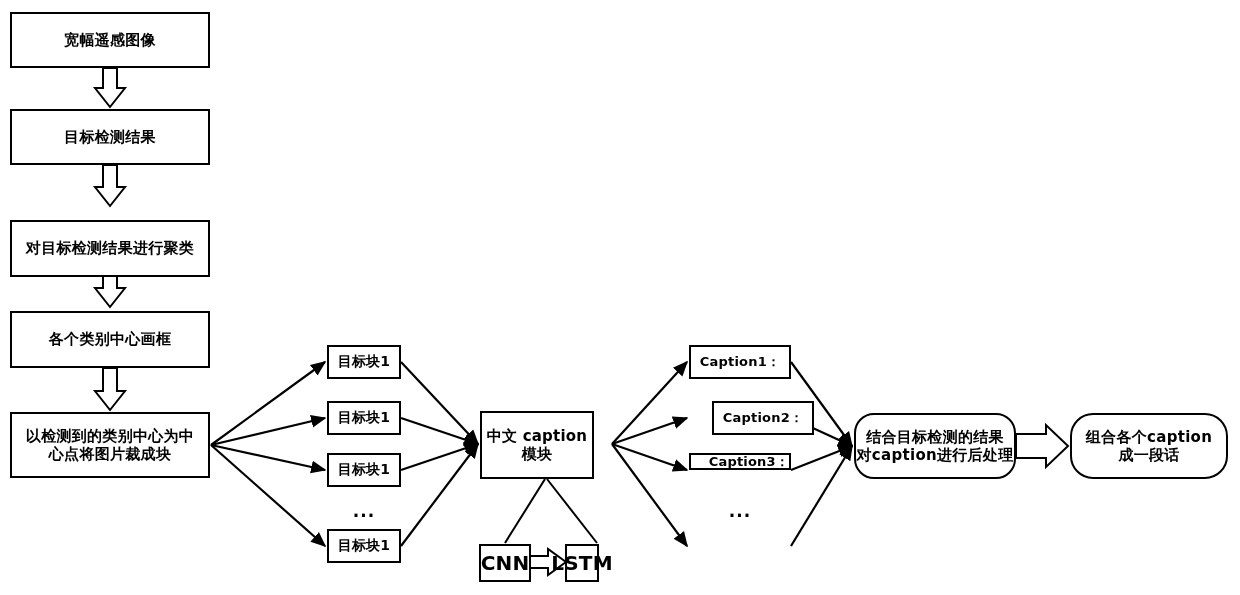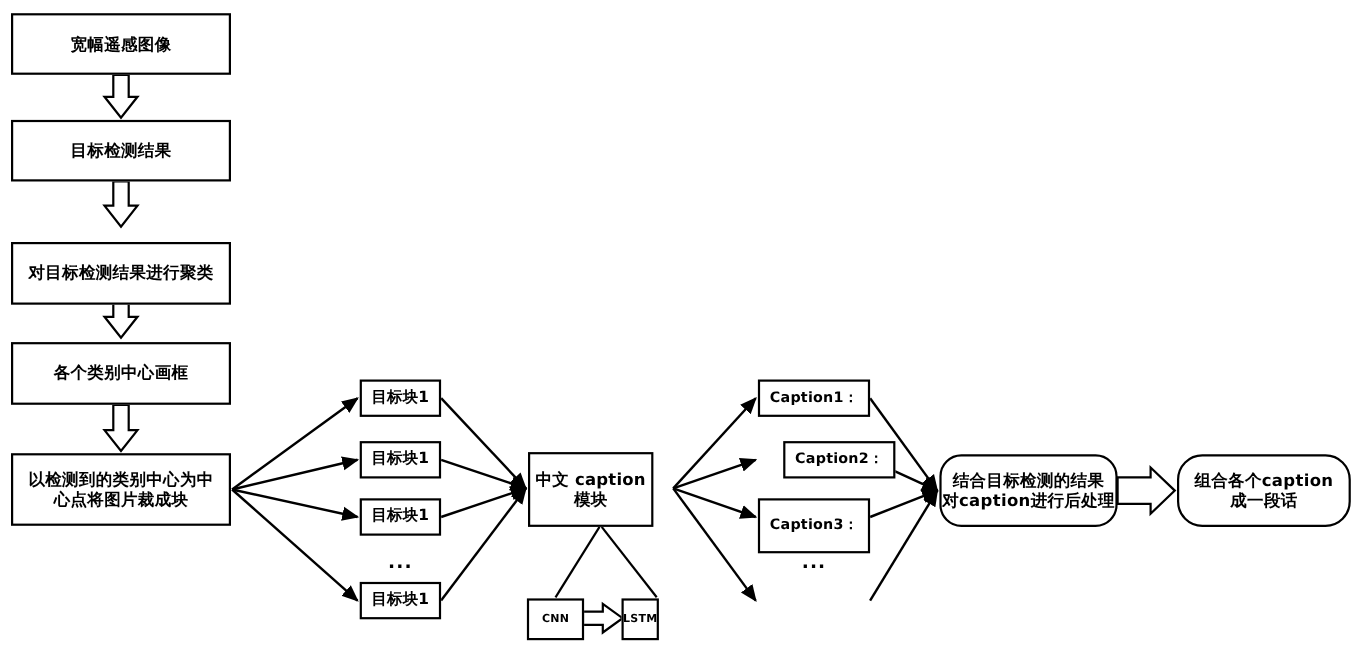--- a/index.html
+++ b/index.html
@@ -36,21 +36,21 @@
     font-weight: 700;
     line-height: 1.22;
     z-index: 2;
   }
   .node .lbl {
     display: block;
     white-space: pre-line;
   }
   .cn { font-size: 15px; letter-spacing: 0.3px; }
   .cn-sm { font-size: 14px; letter-spacing: 0.2px; }
-  .lat { font-size: 10px; letter-spacing: 0.2px; align-items: center; }
+  .lat { font-size: 20px; letter-spacing: 0.2px; align-items: center; }
   .lat-sm { font-size: 13px; letter-spacing: 0.2px; }
   .mix { font-size: 15px; letter-spacing: 0.2px; }
   .ellipsis {
     position: absolute;
     color: #000000;
     font-weight: 700;
     font-size: 17px;
     letter-spacing: 1px;
     text-align: center;
     z-index: 2;
@@ -177,21 +177,21 @@
   </div>
 
   <div class="node lat-sm" style="left:689px; top:345px; width:102px; height:34px;">
     <span class="lbl">Caption1：</span>
   </div>
 
   <div class="node lat-sm" style="left:689px; top:401px; width:102px; height:34px;margin-left:23px;">
     <span class="lbl">Caption2：</span>
   </div>
 
-  <div class="node lat-sm" style="left:689px; top:453px; width:102px; height:50px;">
+  <div class="node lat-sm" style="left:689px; top:453px; width:102px; height:17px;justify-content:flex-end;">
     <span class="lbl">Caption3：</span>
   </div>
 
   <div class="ellipsis" style="left:689px; top:501px; width:102px;">
     <span>...</span>
   </div>
 
 
   <div class="node cn" style="left:854px; top:413px; width:162px; height:66px;border-radius:20px;">
     <span class="lbl">结合目标检测的结果

